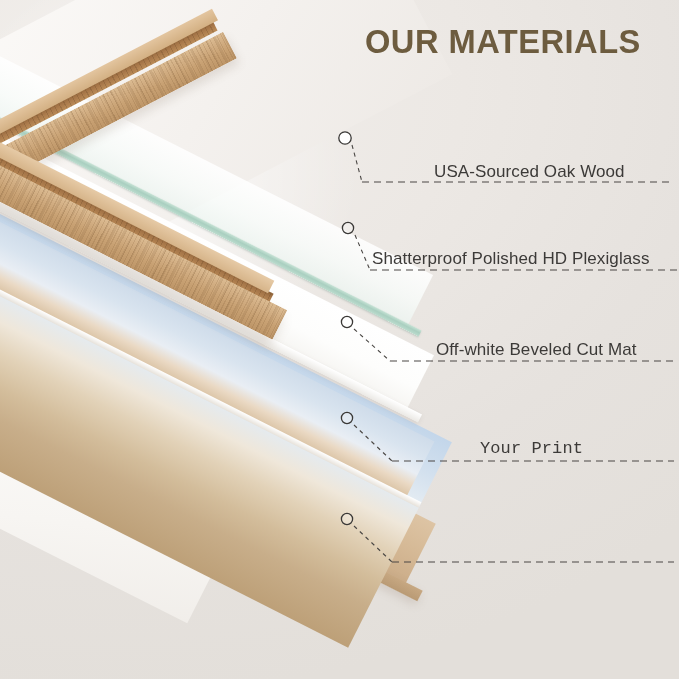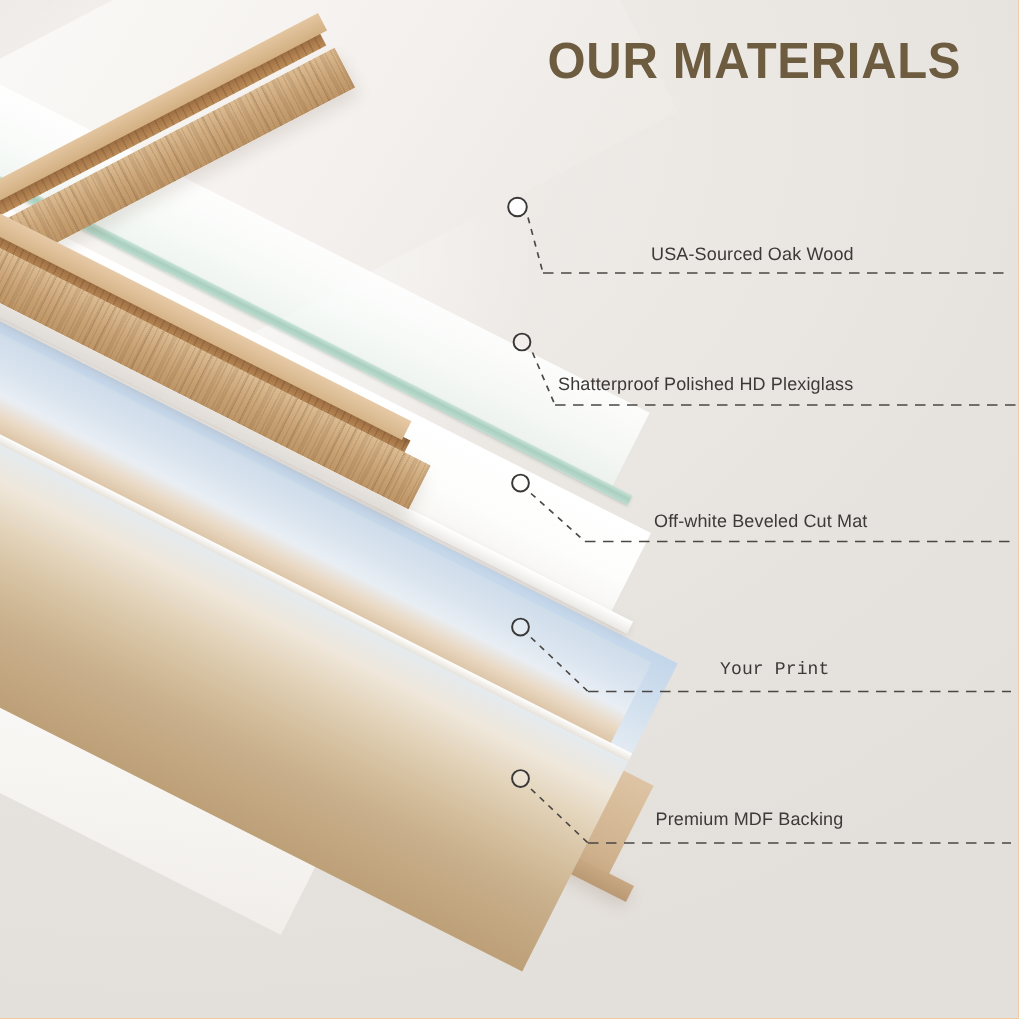--- a/index.html
+++ b/index.html
@@ -1,21 +1,21 @@
 <!DOCTYPE html>
 <html><head>
 <meta charset="utf-8">
 <style>
   html,body{margin:0;padding:0;}
   body{
     width:679px;height:679px;overflow:hidden;
     font-family:"Liberation Sans", sans-serif;
     background:#e8e4e0;
   }
-  #stage{position:relative;width:679px;height:679px;overflow:hidden;background:#fdba74;}
+  #stage{position:relative;width:679px;height:679px;overflow:hidden;background:#eab308;}
 
   
   .bg-wash{position:absolute;inset:0;
     background:
       radial-gradient(120% 90% at 18% 12%, #f2efec 0%, #ece8e4 42%, #e6e2de 72%, #e3dfda 100%);
   }
   .bg-soft-left{position:absolute;left:-60px;top:-40px;width:420px;height:420px;
     background:radial-gradient(closest-side, rgba(255,255,255,.75), rgba(255,255,255,0));
     pointer-events:none;}
 
@@ -175,21 +175,21 @@
   .photo-ridge{
     position:absolute;left:-300px;top:476px;width:700px;height:5px;
     transform:rotate(26.8deg);transform-origin:right center;
     background:linear-gradient(90deg,rgba(170,140,110,.0),rgba(160,130,100,.45),rgba(170,140,110,.0));
   }
 
   
   .callouts{position:absolute;inset:0;}
   .callout-text{
     position:absolute;
-    font-size:12px;
+    font-size:17px;
     color:#3c3a38;
     white-space:nowrap;
     letter-spacing:.1px;
   }
   svg.leaders{position:absolute;left:0;top:0;width:679px;height:679px;overflow:visible;}
 </style>
 </head>
 <body>
 
 <div id="stage">
@@ -250,16 +250,15 @@
         <circle cx="347" cy="418" r="5.6" fill="#ffffff" fill-opacity="0.25" stroke="#3a3836" stroke-width="1.3"></circle>
         <circle cx="347" cy="519" r="5.6" fill="#ffffff" fill-opacity="0.25" stroke="#3a3836" stroke-width="1.3"></circle>
       </g>
   </svg>
 
   <div class="callouts">
     <div class="callout-text" style="left: 434px; top: 162px;">USA-Sourced Oak Wood</div>
     <div class="callout-text" style="left: 372px; top: 249px;">Shatterproof Polished HD Plexiglass</div>
     <div class="callout-text" style="left: 436px; top: 340px;">Off-white Beveled Cut Mat</div>
     <div class="callout-text" style="left: 480px; top: 439px; font-family: Liberation Mono, monospace;">Your Print</div>
-    <div class="callout-text" style="left: 437px; top: 539px;">Premium MDF Backing</div>
   </div>
 
 </div>
 
 </body></html>

